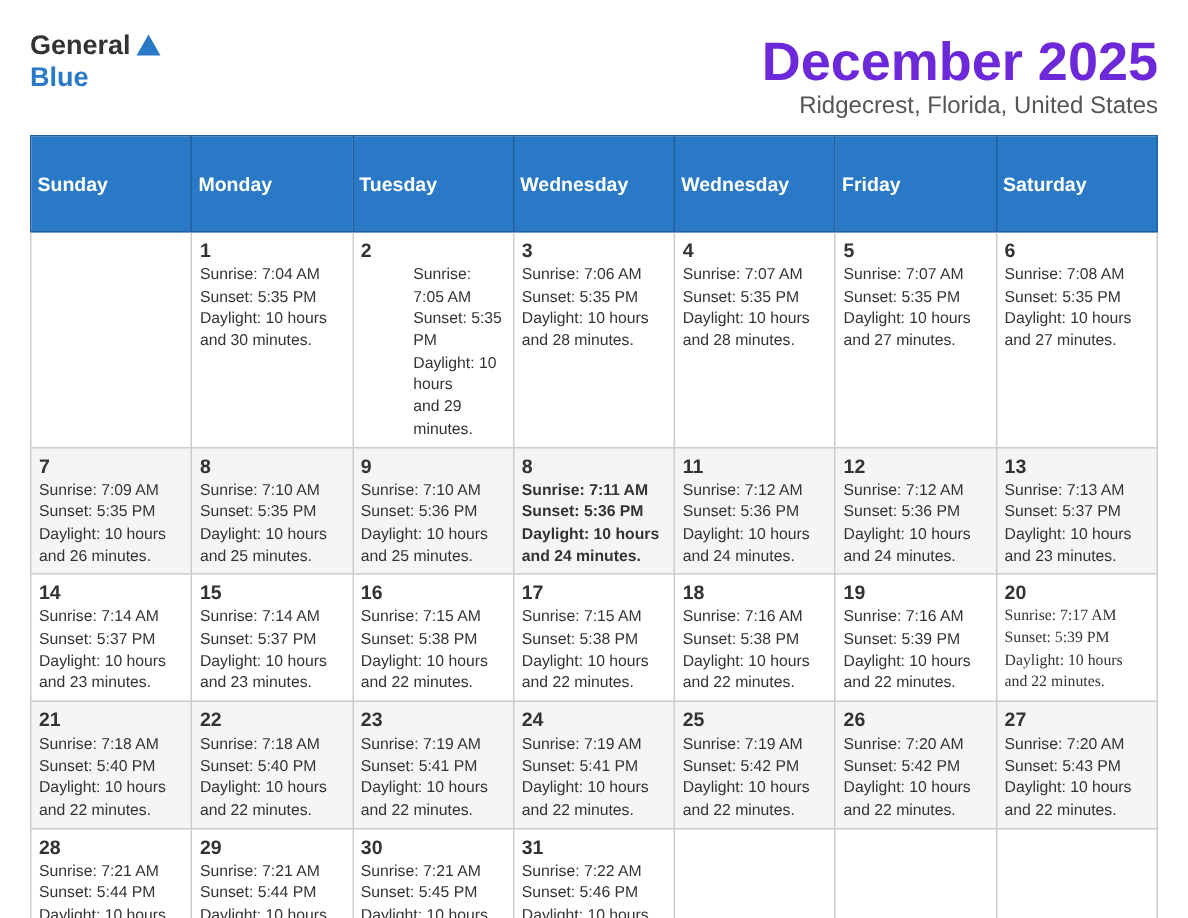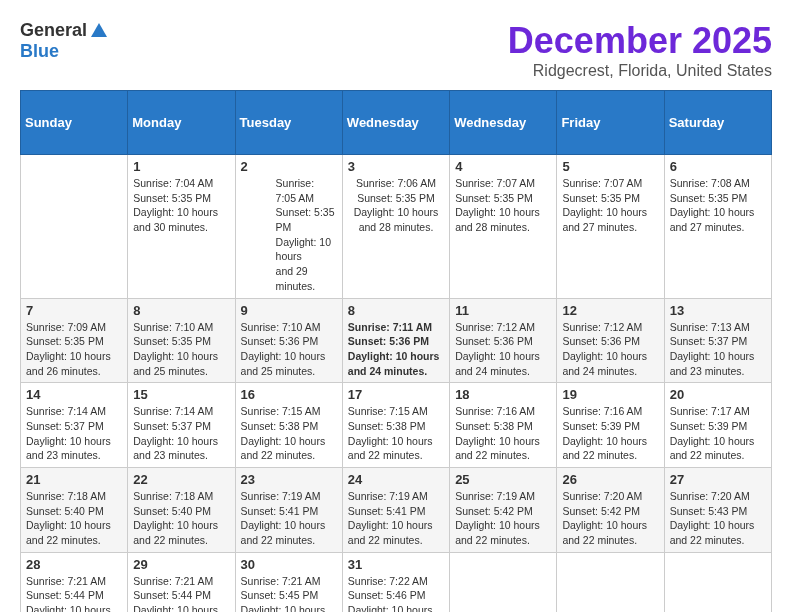--- a/index.html
+++ b/index.html
@@ -141,21 +141,21 @@
         </td>
         <td>
           <span class="day-number">2</span>
           <div class="day-info" style="white-space: pre-line; margin-left: 35px;">Sunrise: 7:05 AM
 Sunset: 5:35 PM
 Daylight: 10 hours
 and 29 minutes.</div>
         </td>
         <td>
           <span class="day-number">3</span>
-          <div class="day-info" style="white-space: pre-line; text-align: center;">Sunrise: 7:06 AM
+          <div class="day-info" style="white-space: pre-line;">Sunrise: 7:06 AM
 Sunset: 5:35 PM
 Daylight: 10 hours
 and 28 minutes.</div>
         </td>
         <td>
           <span class="day-number">4</span>
           <div class="day-info" style="white-space: pre-line;">Sunrise: 7:07 AM
 Sunset: 5:35 PM
 Daylight: 10 hours
 and 28 minutes.</div>
@@ -264,21 +264,21 @@
         </td>
         <td>
           <span class="day-number">19</span>
           <div class="day-info" style="white-space: pre-line;">Sunrise: 7:16 AM
 Sunset: 5:39 PM
 Daylight: 10 hours
 and 22 minutes.</div>
         </td>
         <td>
           <span class="day-number">20</span>
-          <div class="day-info" style="white-space: pre-line;">Sunrise: 7:17 AM
+          <div class="day-info" style="white-space: pre-line; font-family: Liberation Serif, serif;">Sunrise: 7:17 AM
 Sunset: 5:39 PM
 Daylight: 10 hours
 and 22 minutes.</div>
         </td>
       </tr>
       <tr class="row-shaded">
         <td>
           <span class="day-number">21</span>
           <div class="day-info" style="white-space: pre-line;">Sunrise: 7:18 AM
 Sunset: 5:40 PM

